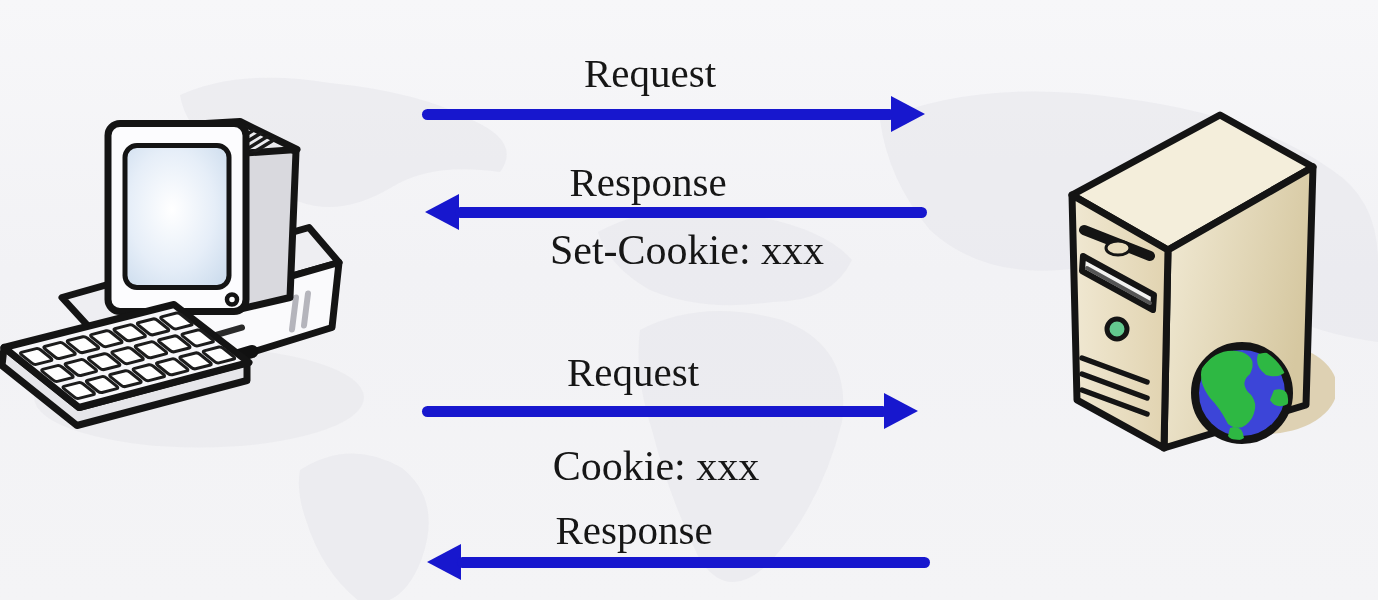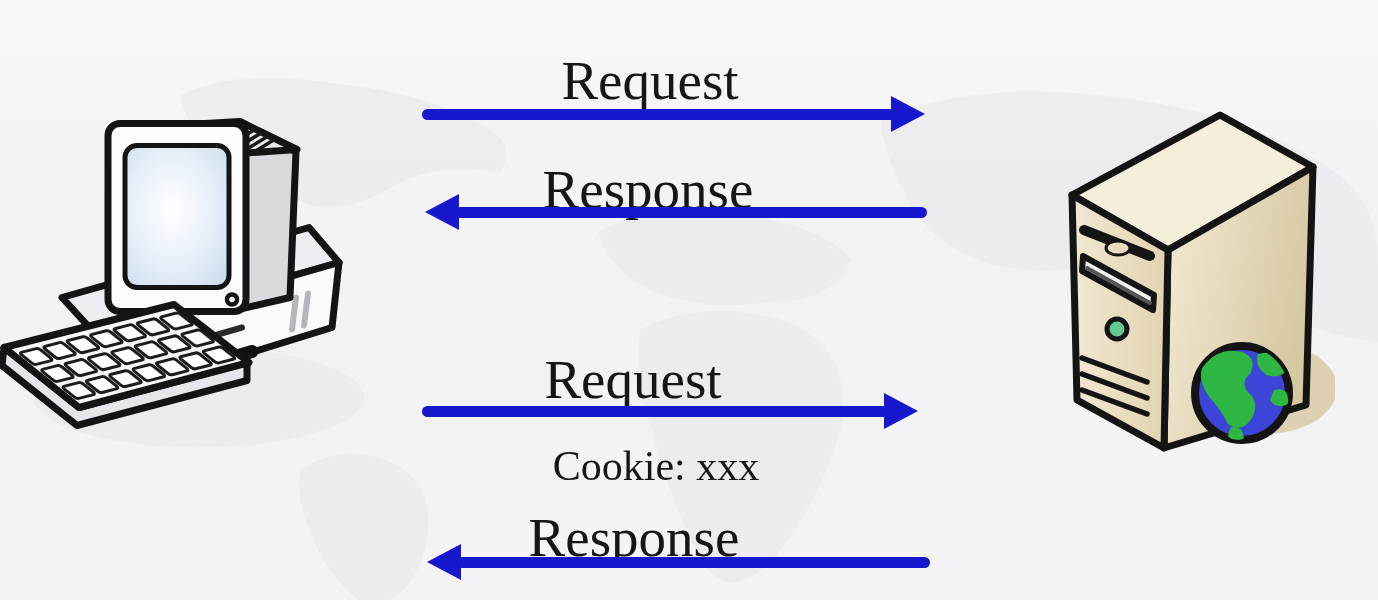--- a/index.html
+++ b/index.html
@@ -20,21 +20,21 @@
     width: 1378px; height: 600px;
   }
   .node {
     position: absolute;
   }
   .node-client { left: -6px; top: 95px; width: 370px; height: 365px; }
   .node-server { left: 1050px; top: 98px; width: 285px; height: 385px; }
 
   .msg-label {
     position: absolute;
-    font-size: 55px;
+    font-size: 41px;
     line-height: 1.05;
     color: var(--text-color, #161616);
     text-align: center;
     white-space: nowrap;
     width: 400px;
   }
   .msg-detail { font-size: 42px; }
 
   .msg-arrow {
     position: absolute;
@@ -218,20 +218,21 @@
   <div class="msg-arrow dir-right arr-1">
     <div class="shaft"></div>
     <div class="head"></div>
   </div>
 
   <div class="msg-label lbl-2">Response</div>
   <div class="msg-arrow dir-left arr-2">
     <div class="head"></div>
     <div class="shaft"></div>
   </div>
+  <div class="msg-label msg-detail det-2">Set-Cookie: xxx</div>
 
   <div class="msg-label lbl-3">Request</div>
   <div class="msg-arrow dir-right arr-3">
     <div class="shaft"></div>
     <div class="head"></div>
   </div>
   <div class="msg-label msg-detail det-3">Cookie: xxx</div>
 
   <div class="msg-label lbl-4">Response</div>
   <div class="msg-arrow dir-left arr-4">

